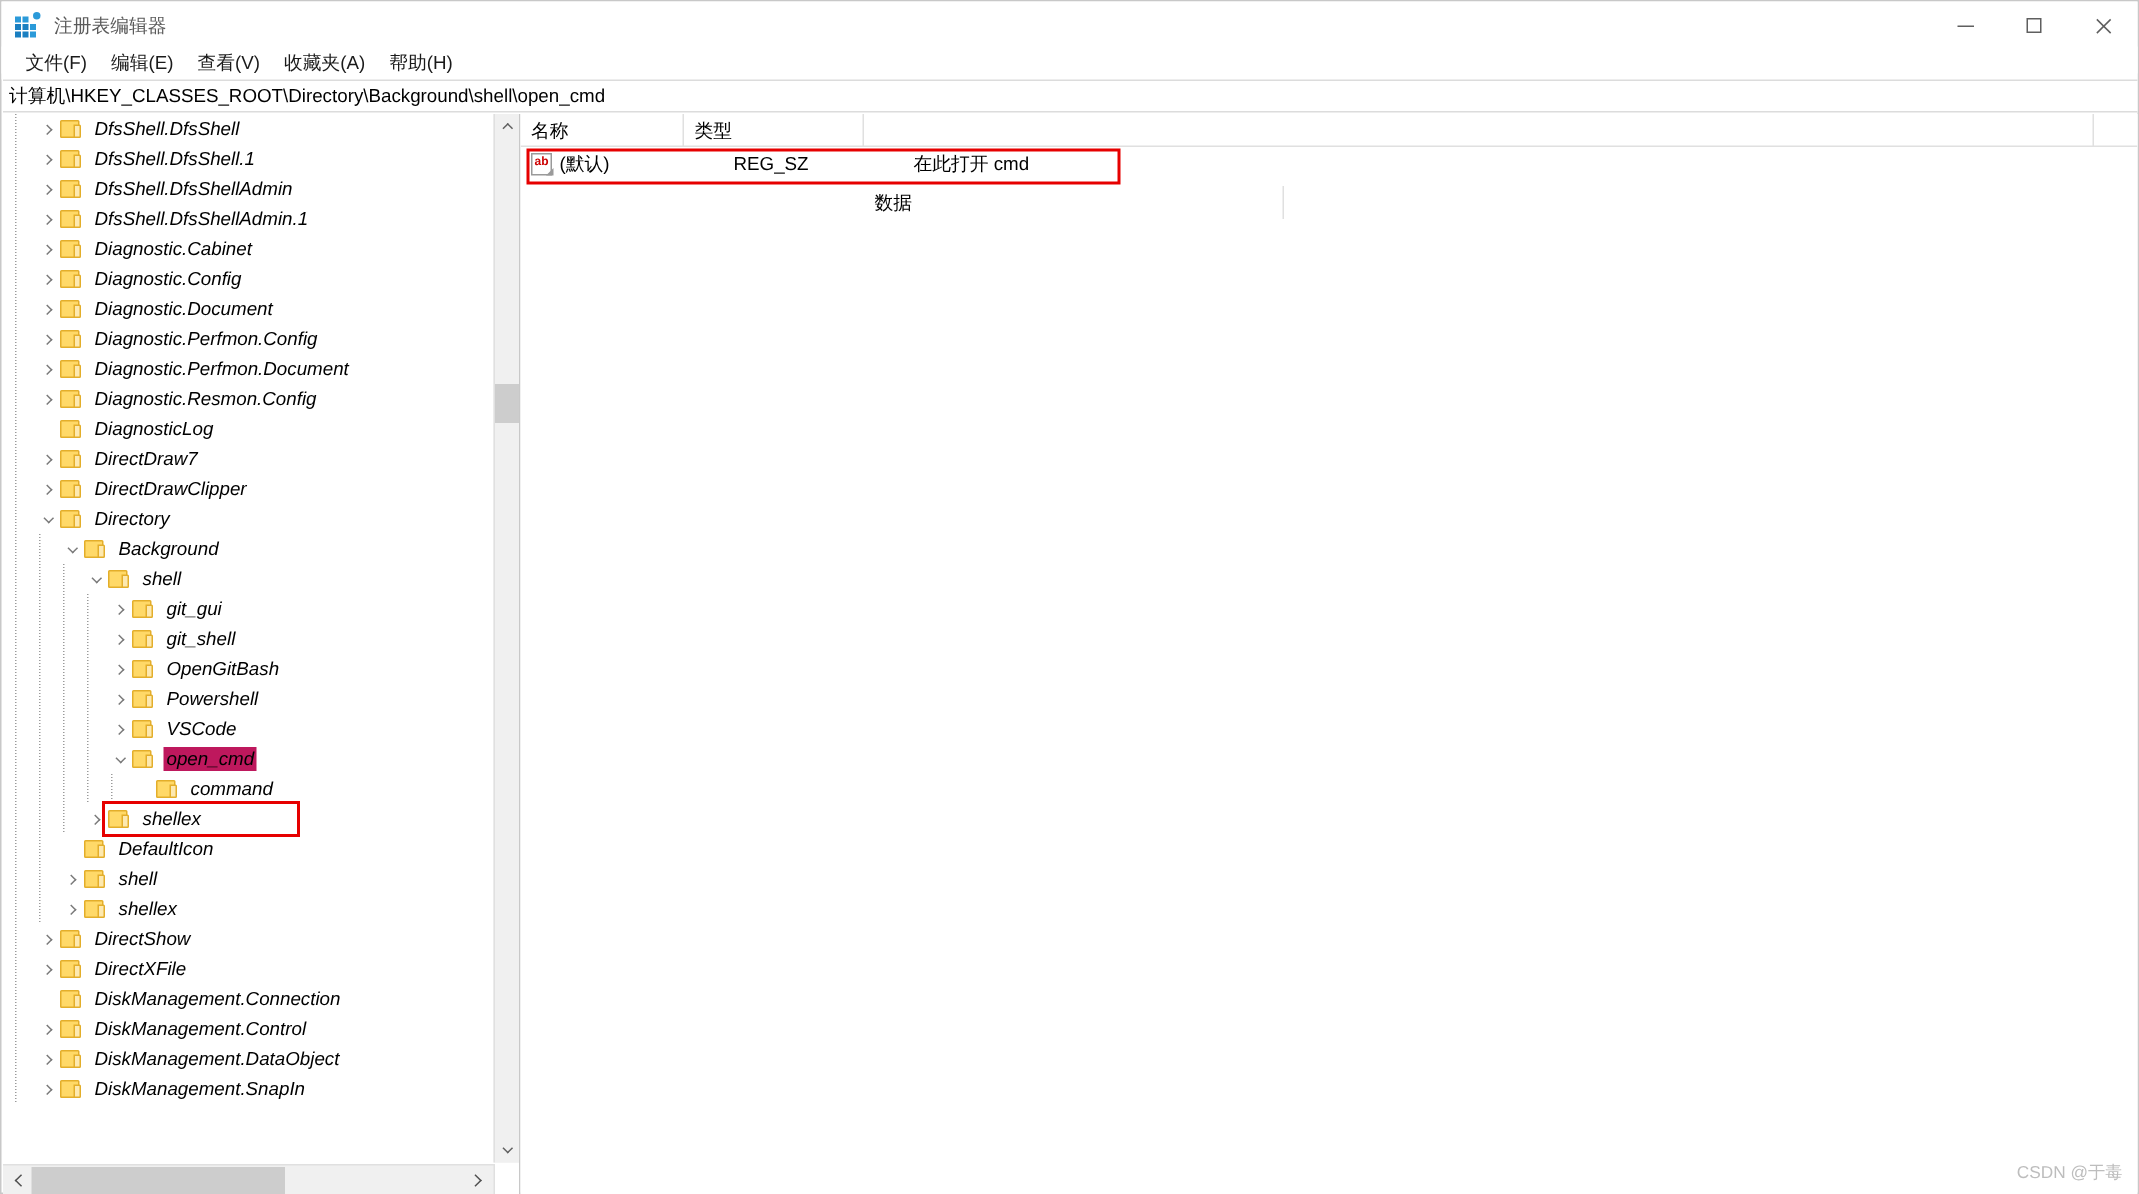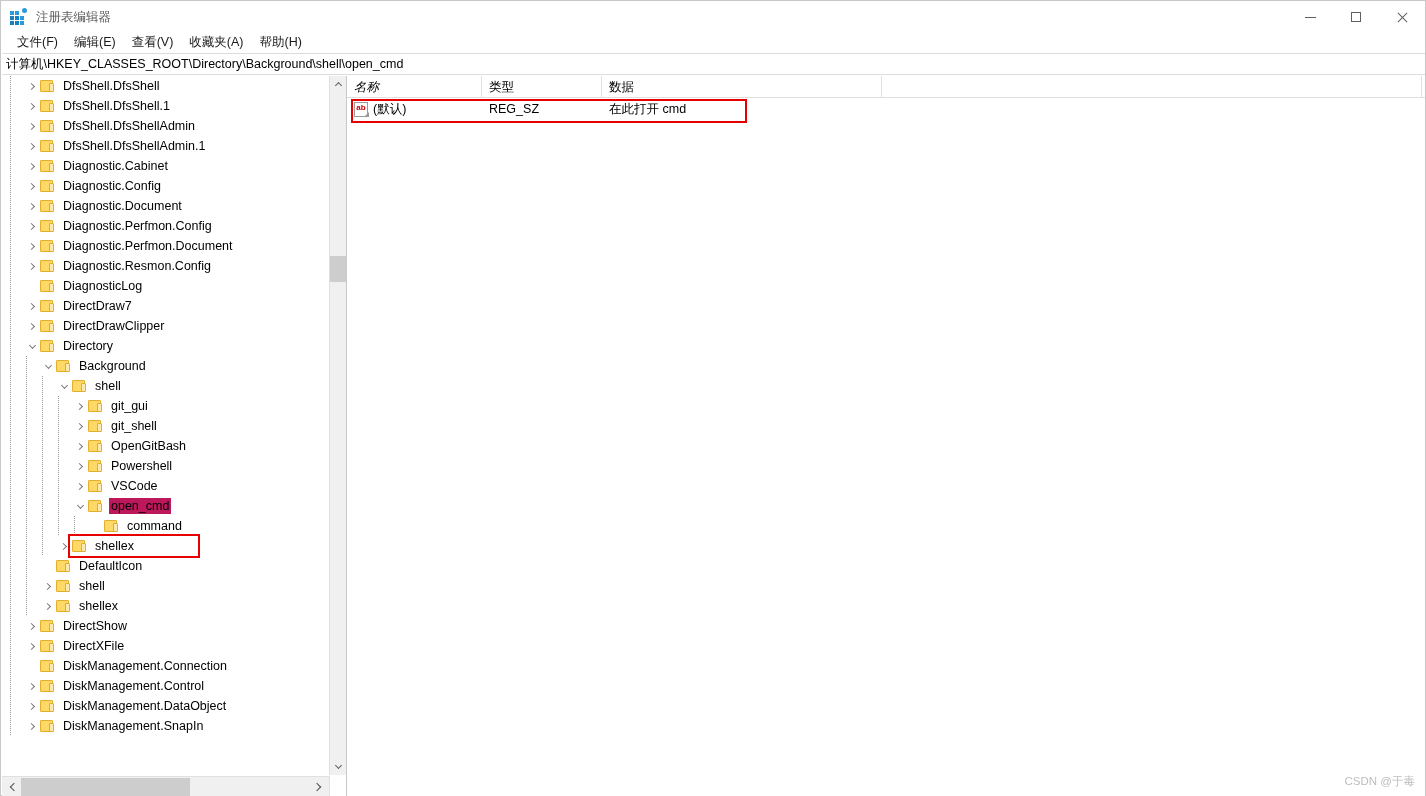--- a/index.html
+++ b/index.html
@@ -153,21 +153,21 @@
     border: 1px solid #e3ae2a;
     border-radius: 1px 1px 1px 1px;
   }
   .folder .tab {
     position: absolute; left: 9px; top: 4px;
     width: 5px; height: 9px;
     background: #fde9b0;
     border: 1px solid #e3ae2a;
     border-radius: 0 1px 1px 0;
   }
-  .tree-label { line-height: 16px; padding: 0 2px; }
+  .tree-label { line-height: 16px; padding: 0 2px; font-style: italic; }
   .tree-row.selected .tree-label {
     background: #be185d;
     color: #000;
   }
 
   
   .annot-box {
     position: absolute;
     border: 2px solid #e60000;
     pointer-events: none;
@@ -818,27 +818,27 @@
         </div>
         <div class="hthumb" id="hthumb" style="left: 19px; width: 169px;"></div>
         <div class="harrow right">
           <i></i>
         </div>
       </div>
     </div>
 
     <div class="value-pane">
       <div class="value-header" id="value-header">
-          <div class="vh-cell" style="width: 135px; font-style: italic;">
+          <div class="vh-cell" style="width: 109px;">
             <span>名称</span>
           </div>
           <div class="vh-cell" style="width: 120px;">
             <span>类型</span>
           </div>
-          <div class="vh-cell" style="width: 280px;">
+          <div class="vh-cell" style="width: 280px; margin-top: 48px;">
             <span>数据</span>
           </div>
           <div class="vh-cell" style="width: 540px;">
             <span></span>
           </div>
         </div>
       <div class="value-rows" id="value-rows">
           <div class="value-row">
             <div class="vr-cell" style="width: 135px;">
               <span class="ab-icon">

